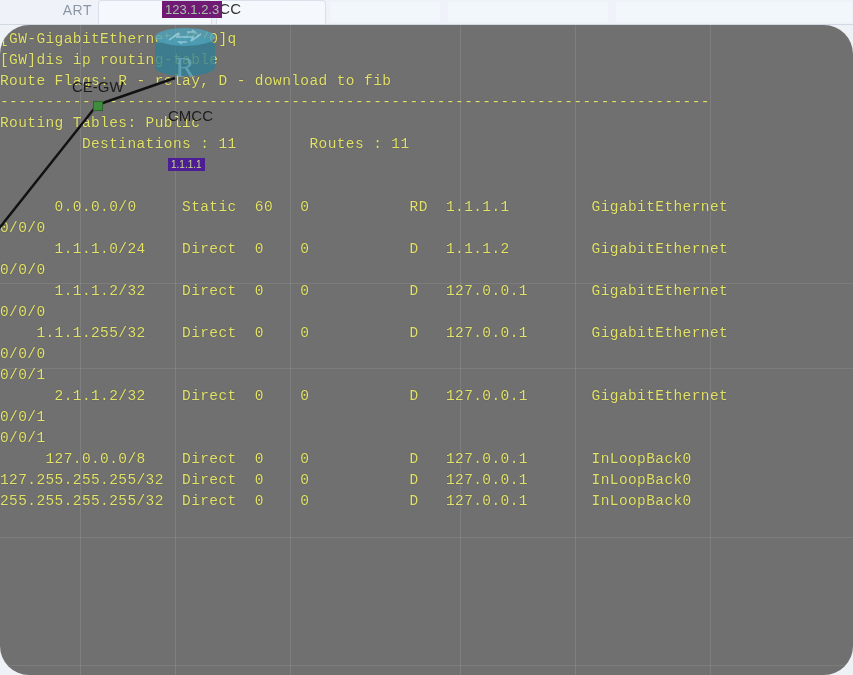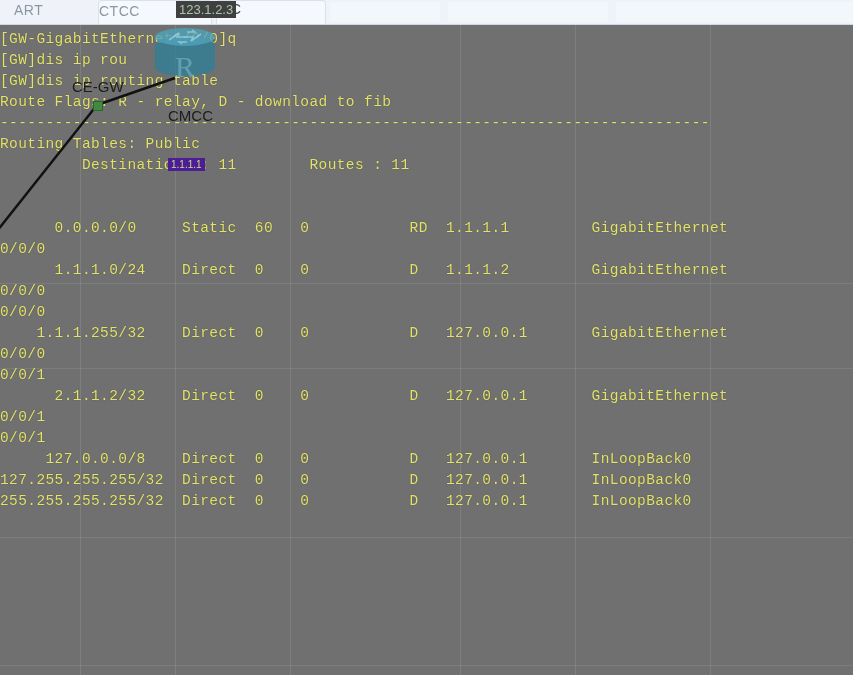--- a/index.html
+++ b/index.html
@@ -32,21 +32,21 @@
     border-bottom: 1px solid #cfd8e3;
     overflow: hidden;
   }
   .tab {
     position: absolute;
     top: 0;
     height: 23px;
     line-height: 20px;
     font-size: 14px;
     color: #6b7785;
-    text-align: left;
+    text-align: right;
     letter-spacing: .5px;
     opacity: .75;
   }
   .tab.framed {
     background: #f7fafd;
     border: 1px solid #d3dce6;
     border-bottom: none;
     border-top-left-radius: 4px;
     border-top-right-radius: 4px;
   }
@@ -93,22 +93,22 @@
   .diag-chip {
     position: absolute;
     font-family: "Liberation Sans", sans-serif;
     font-size: 13px;
     color: #9fb8a0;
     background: #5d8a5f;
     padding: 1px 3px;
     white-space: nowrap;
   }
   #chip-ip-top {
-    left: 176px; top: 1px;
-    background: #404040;
+    left: 162px; top: 1px;
+    background: #701a75;
     color: #a8c5ab;
     font-size: 13px;
   }
   #chip-ip-mid {
     left: 168px; top: 158px;
     background: #4c1d95;
     color: #c9d98d;
     font-size: 10px;
   }
 
@@ -176,20 +176,21 @@
 
   
   #terminal {
     position: absolute;
     left: 0; top: 25px;
     width: 853px;
     height: 650px;
     background: rgba(102,102,102,0.93);
     overflow: hidden;
     padding: 0;
+    border-radius: 29px;
   }
   #term-inner {
     position: relative;
     padding: 4px 0 0 0;
   }
   .tline {
     font-family: "Liberation Mono", monospace;
     font-size: 14.5px;
     line-height: 21px;
     color: #e3e36a;
@@ -212,32 +213,32 @@
     <div class="tab" id="tab-art">ART</div>
 
     <div class="tab framed" id="tab-ctcc">CTCC</div>
 
     <div class="tab framed" id="tab-third"></div>
   </div>
 
   <div id="terminal" style="background: rgba(102, 102, 102, 0.93);">
     <div id="term-inner" style="color: rgb(227, 227, 106);">
         <div class="tline">[GW-GigabitEthernet0/0/0]q</div>
-        <div class="tline">[GW]dis ip rou</div>
         <div class="tline">[GW]dis ip routing-table</div>
         <div class="tline">Route Flags: R - relay, D - download to fib</div>
         <div class="tline">------------------------------------------------------------------------------</div>
         <div class="tline">Routing Tables: Public</div>
         <div class="tline">         Destinations : 11        Routes : 11</div>
         <div class="tline blank">&nbsp;</div>
         <div class="tline blank">&nbsp;</div>
         <div class="tline">      0.0.0.0/0     Static  60   0           RD  1.1.1.1         GigabitEthernet</div>
         <div class="tline">0/0/0</div>
         <div class="tline">      1.1.1.0/24    Direct  0    0           D   1.1.1.2         GigabitEthernet</div>
         <div class="tline">0/0/0</div>
+        <div class="tline">      1.1.1.2/32    Direct  0    0           D   127.0.0.1       GigabitEthernet</div>
         <div class="tline">0/0/0</div>
         <div class="tline">    1.1.1.255/32    Direct  0    0           D   127.0.0.1       GigabitEthernet</div>
         <div class="tline">0/0/0</div>
         <div class="tline">0/0/1</div>
         <div class="tline">      2.1.1.2/32    Direct  0    0           D   127.0.0.1       GigabitEthernet</div>
         <div class="tline">0/0/1</div>
         <div class="tline">0/0/1</div>
         <div class="tline">     127.0.0.0/8    Direct  0    0           D   127.0.0.1       InLoopBack0</div>
         <div class="tline">127.255.255.255/32  Direct  0    0           D   127.0.0.1       InLoopBack0</div>
         <div class="tline">255.255.255.255/32  Direct  0    0           D   127.0.0.1       InLoopBack0</div>

